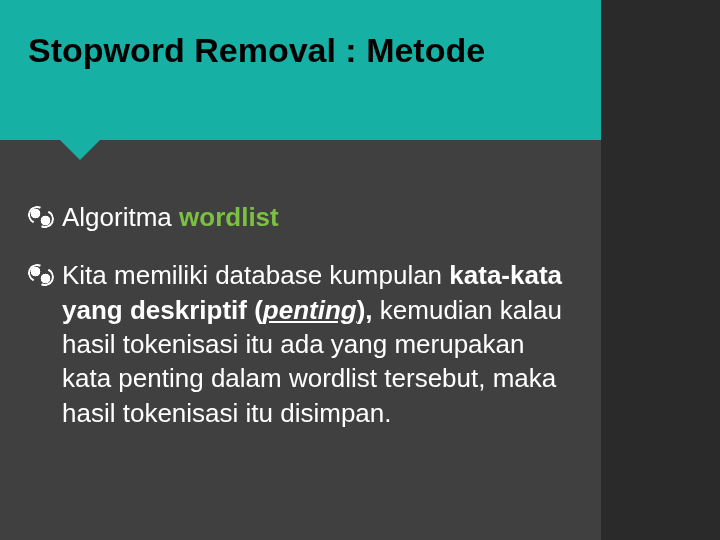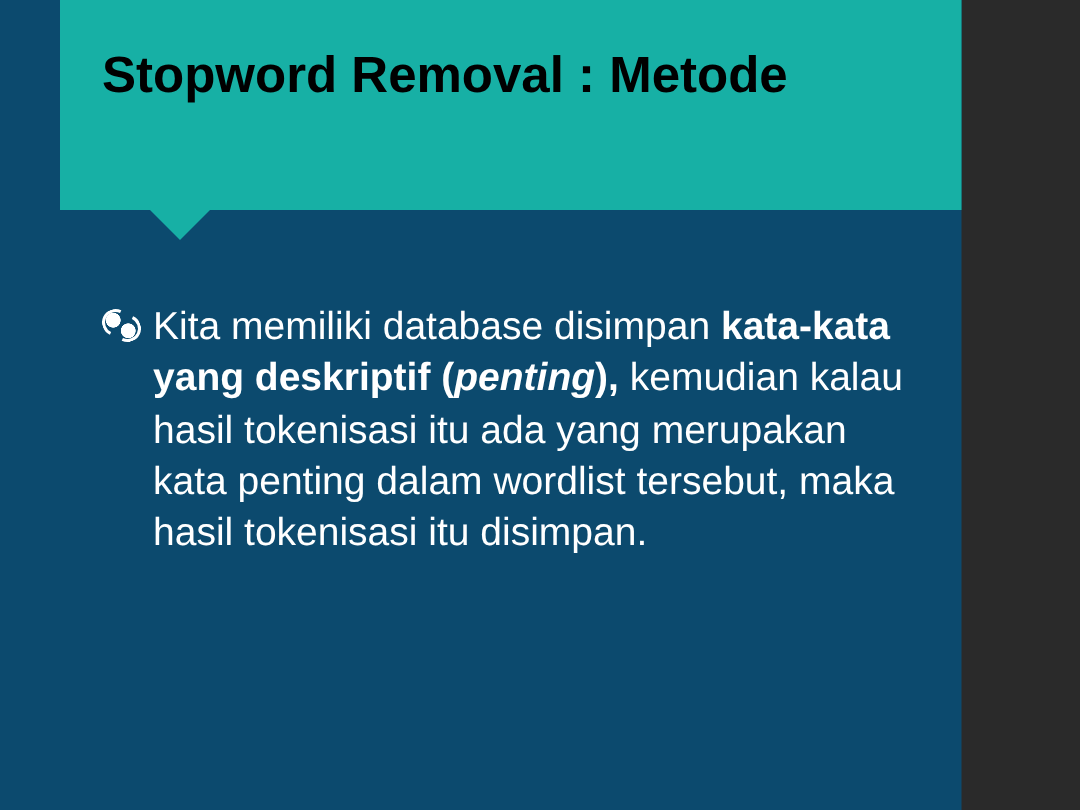--- a/index.html
+++ b/index.html
@@ -7,23 +7,22 @@
     padding: 0;
     width: 720px;
     height: 540px;
     font-family: Arial, Helvetica, sans-serif;
     background: #2a2a2a;
     overflow: hidden;
   }
   .slide {
     width: 601px;
     height: 540px;
-    background: #0c4a6e;
+    background: #404040;
     position: relative;
-    padding-left: 40px;
   }
   .header {
     background: #17b0a5;
     height: 140px;
     position: relative;
     padding: 30px 28px 0 28px;
     box-sizing: border-box;
   }
   .title {
     color: #000;
@@ -94,34 +93,38 @@
   .swirl::after {
     left: 8px;
     top: 4px;
     border-left-color: transparent;
     border-top-color: transparent;
     transform: rotate(-20deg);
   }
   .green { color: #7bc043; font-weight: bold; }
   .bold  { font-weight: bold; }
   .ital  { font-style: italic; }
-  .underline { }
+  .underline { text-decoration: underline; }
 </style>
 </head>
 <body>
 
 <div class="slide">
 
   <div class="header">
     <div class="title">Stopword Removal : Metode</div>
     <div class="notch"></div>
   </div>
 
   <div class="body">
 
+    <div class="bullet">
+      <span class="swirl"></span>
+      <span>Algoritma </span><span class="green">wordlist</span>
+    </div>
 
     <div class="bullet">
       <span class="swirl"></span>
-      <span>Kita memiliki database disimpan </span><span class="bold">kata-kata yang  deskriptif (</span><span class="bold ital underline">penting</span><span class="bold">),</span><span> kemudian kalau hasil tokenisasi itu ada yang merupakan kata penting dalam wordlist tersebut, maka hasil tokenisasi itu disimpan.</span>
+      <span>Kita memiliki database kumpulan </span><span class="bold">kata-kata yang  deskriptif (</span><span class="bold ital underline">penting</span><span class="bold">),</span><span> kemudian kalau hasil tokenisasi itu ada yang merupakan kata penting dalam wordlist tersebut, maka hasil tokenisasi itu disimpan.</span>
     </div>
 
   </div>
 </div>
 
 </body></html>

